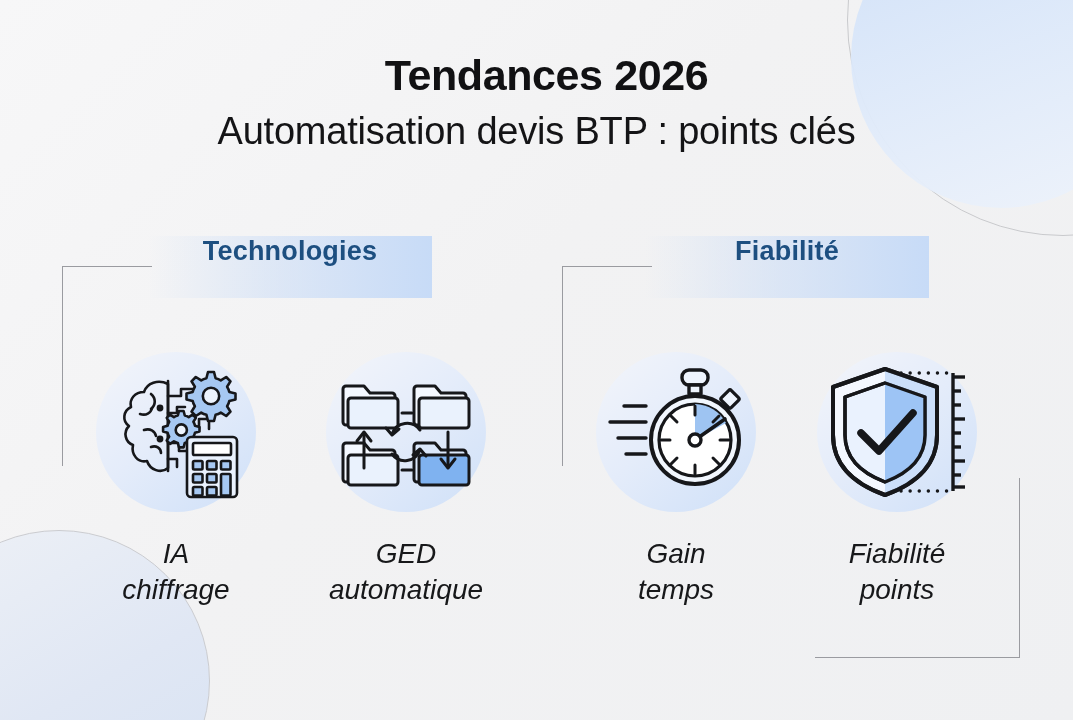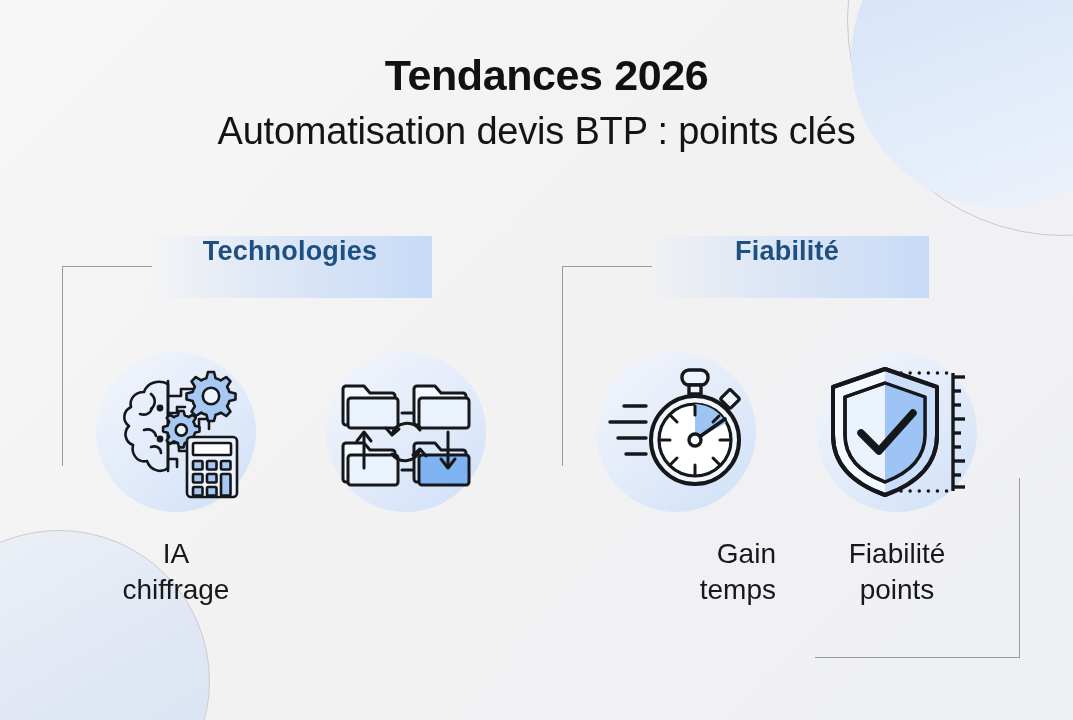--- a/index.html
+++ b/index.html
@@ -130,24 +130,25 @@
 
   #bracket-bottom-right { left: 815px; top: 478px; width: 205px; height: 180px; }
   #bracket-bottom-right .v { right: 0; left: auto; top: 0; height: 180px; }
   #bracket-bottom-right .h { left: 0; bottom: 0; top: auto; width: 205px; }
 
   
   .item {
     position: absolute;
     width: 200px;
     text-align: center;
+    font-style: italic;
   }
   #item-ia        { left: 76px;  top: 352px; }
   #item-ged       { left: 306px; top: 352px; }
-  #item-gain      { left: 576px; top: 352px; text-align: right; }
+  #item-gain      { left: 576px; top: 352px; }
   #item-fiabilite { left: 797px; top: 352px; }
 
   .icon-disc {
     position: relative;
     width: 160px;
     height: 160px;
     margin: 0 auto;
     border-radius: 50%;
     background: linear-gradient(140deg, #f3f5fa 0%, #e4ecfa 48%, #cfe0f8 100%);
     display: flex;
@@ -317,20 +318,22 @@
         </g>
 
         <g fill="none" stroke="#16171a" stroke-width="3" stroke-linecap="round" stroke-linejoin="round">
           <path d="M22 100 L22 65"></path>
           <path d="M15 73 L22 64 L29 73"></path>
           <path d="M106 64 L106 99"></path>
           <path d="M99 91 L106 100 L113 91"></path>
         </g>
       </svg>
     </div>
+    <div class="item-label">GED
+automatique</div>
   </div>
 
   <div class="item" id="item-gain">
     <div class="icon-disc">
       <svg width="140" height="132" viewBox="0 0 140 132">
 
         <g stroke="#16171a" stroke-width="3.4" stroke-linecap="round">
           <path d="M18 40 h22"></path>
           <path d="M4 56 h36"></path>
           <path d="M12 72 h28"></path>

